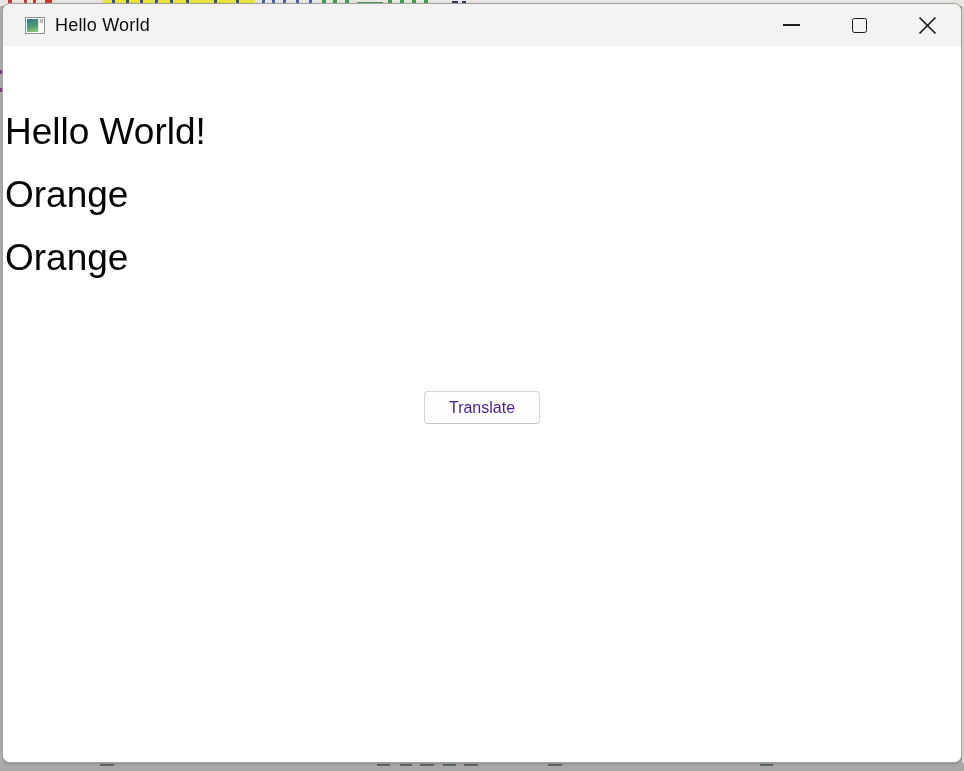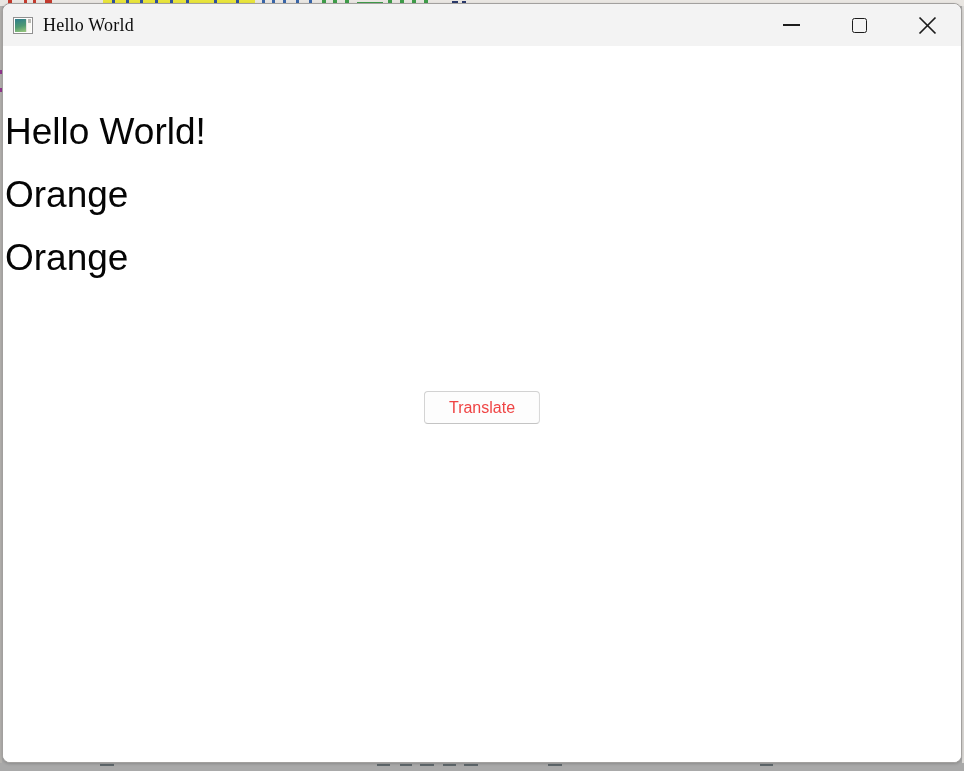--- a/index.html
+++ b/index.html
@@ -20,21 +20,21 @@
     position:absolute; left:2px; top:3px; width:960px; height:760px;
     background:#ffffff; border:1px solid #a2a09e; border-radius:8px;
     z-index:2; overflow:hidden;
     box-shadow:0 1px 3px rgba(0,0,0,0.18);
   }
 
   
   .titlebar{
     position:absolute; left:0; top:0; right:0; height:42px;
     background:#f3f3f3; border-radius:7px 7px 0 0;
-    display:flex; align-items:center; padding-left:10px;font-family:Liberation Serif, serif;
+    display:flex; align-items:center; padding-left:22px;
   }
   .app-icon{
     width:20px; height:17px; border:1px solid #909090; background:#ffffff;
     display:inline-flex; padding:1px; flex:none;
   }
   .app-icon-main{ width:11px; height:100%;
     background:linear-gradient(165deg,#2e7d8c 0%,#4f9a72 55%,#9cc97e 100%); }
   .app-icon-side{ flex:1; background:#fbfaf4; border-left:1px solid #e3e3e0; position:relative; }
   .app-icon-side::before{ content:""; position:absolute; right:0; top:0; width:3px; height:4px; background:#b9b9b4; }
   .title-text{ margin-left:10px; font-size:18px; color:#0d0d0d; letter-spacing:0.2px; white-space:nowrap; }
@@ -52,21 +52,21 @@
   }
   .lbl-1{ top:38px; }
   .lbl-2{ top:101px; }
   .lbl-3{ top:164px; }
 
   .translate-btn{
     position:absolute; top:345px; left:50%; transform:translateX(-50%);
     min-width:81px; height:33px; padding:0 24px;
     background:#fdfdfd; border:1px solid #d2d2d2; border-bottom-color:#c4c4c4;
     border-radius:4px; font-family:"Liberation Sans", sans-serif;
-    font-size:16px; color:#ef4444; cursor:default;
+    font-size:16px; color:#4c1d95; cursor:default;
   }
 </style>
 </head>
 <body>
 
 <div class="top-strip"></div>
 <div class="bottom-strip"></div>
 <div id="artifacts">
     <div class="frag" style="left: 8px; top: 0px; width: 4px; height: 4px; background: rgb(196, 59, 46);"></div>
     <div class="frag" style="left: 24px; top: 0px; width: 3px; height: 4px; background: rgb(196, 59, 46);"></div>

